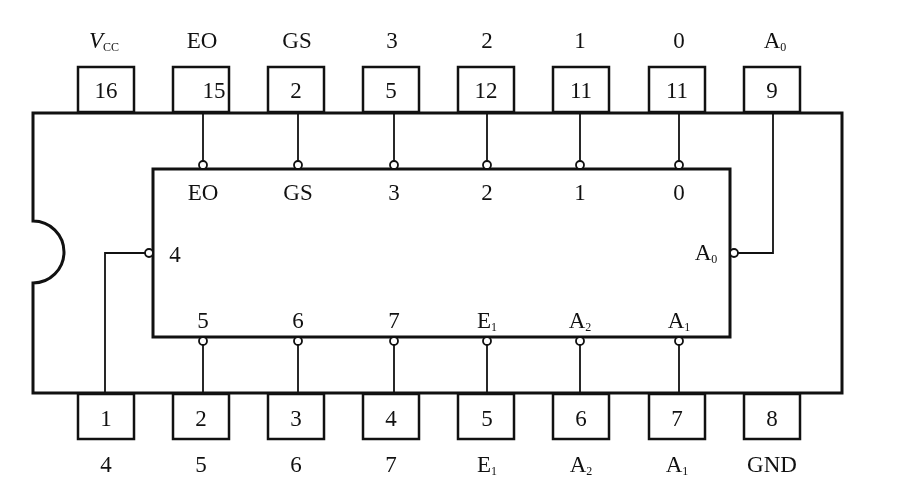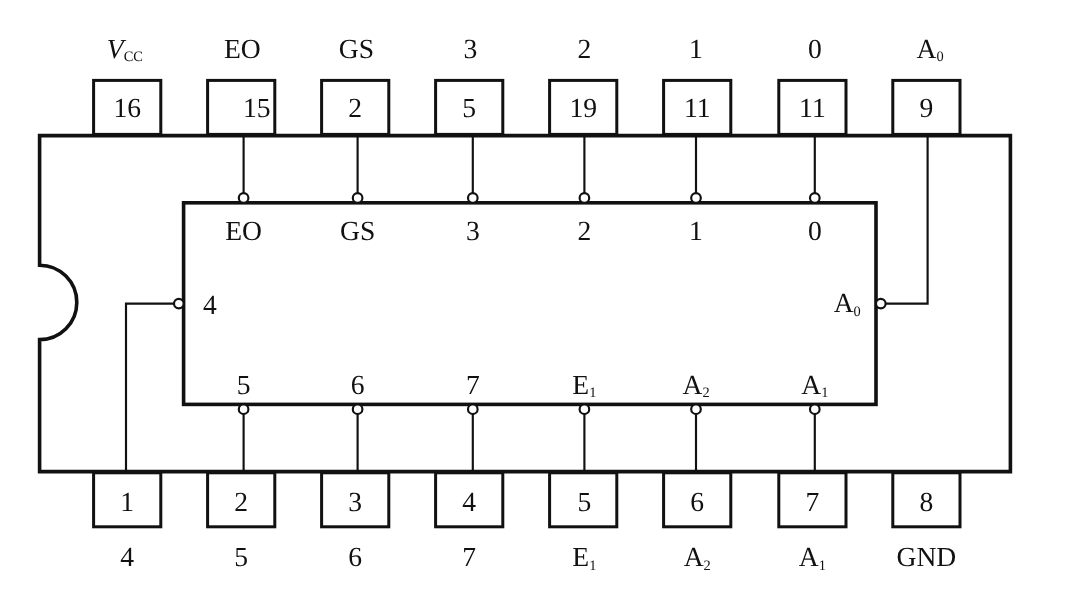--- a/index.html
+++ b/index.html
@@ -89,21 +89,21 @@
 <div class="lbl" style="left:392px;top:29px;">3</div>
 <div class="lbl" style="left:487px;top:29px;">2</div>
 <div class="lbl" style="left:580px;top:29px;">1</div>
 <div class="lbl" style="left:679px;top:29px;">0</div>
 <div class="lbl" style="left:775px;top:29px;"><span>A</span><sub>0</sub></div>
 
 <div class="pinnum" style="left:106px;top:90px;">16</div>
 <div class="pinnum" style="left:214px;top:90px;">15</div>
 <div class="pinnum" style="left:296px;top:90px;">2</div>
 <div class="pinnum" style="left:391px;top:90px;">5</div>
-<div class="pinnum" style="left:486px;top:90px;">19</div>
+<div class="pinnum" style="left:486px;top:90px;">12</div>
 <div class="pinnum" style="left:581px;top:90px;">11</div>
 <div class="pinnum" style="left:677px;top:90px;">11</div>
 <div class="pinnum" style="left:772px;top:90px;">9</div>
 
 <div class="lbl" style="left:203px;top:181px;">EO</div>
 <div class="lbl" style="left:298px;top:181px;">GS</div>
 <div class="lbl" style="left:394px;top:181px;">3</div>
 <div class="lbl" style="left:487px;top:181px;">2</div>
 <div class="lbl" style="left:580px;top:181px;">1</div>
 <div class="lbl" style="left:679px;top:181px;">0</div>

